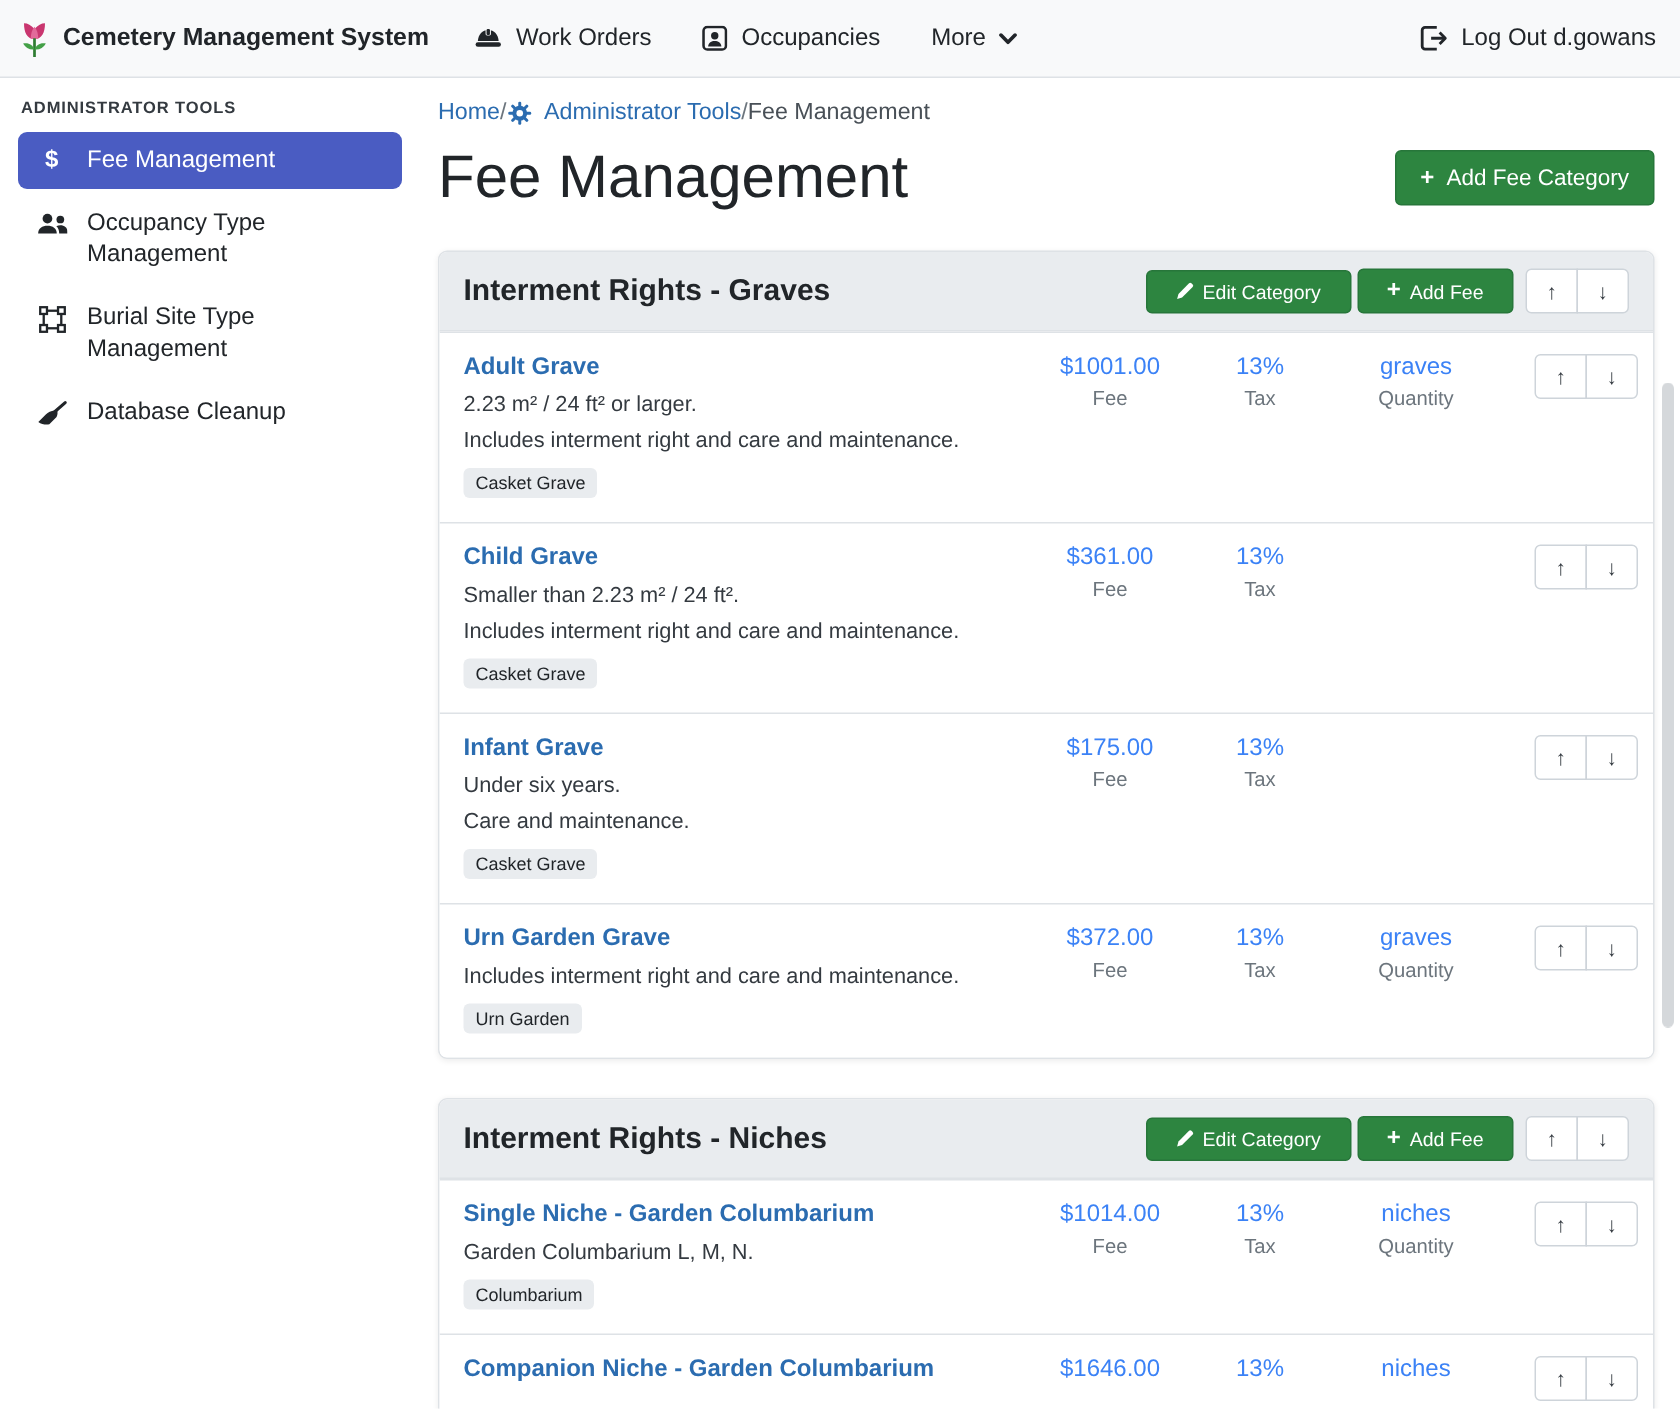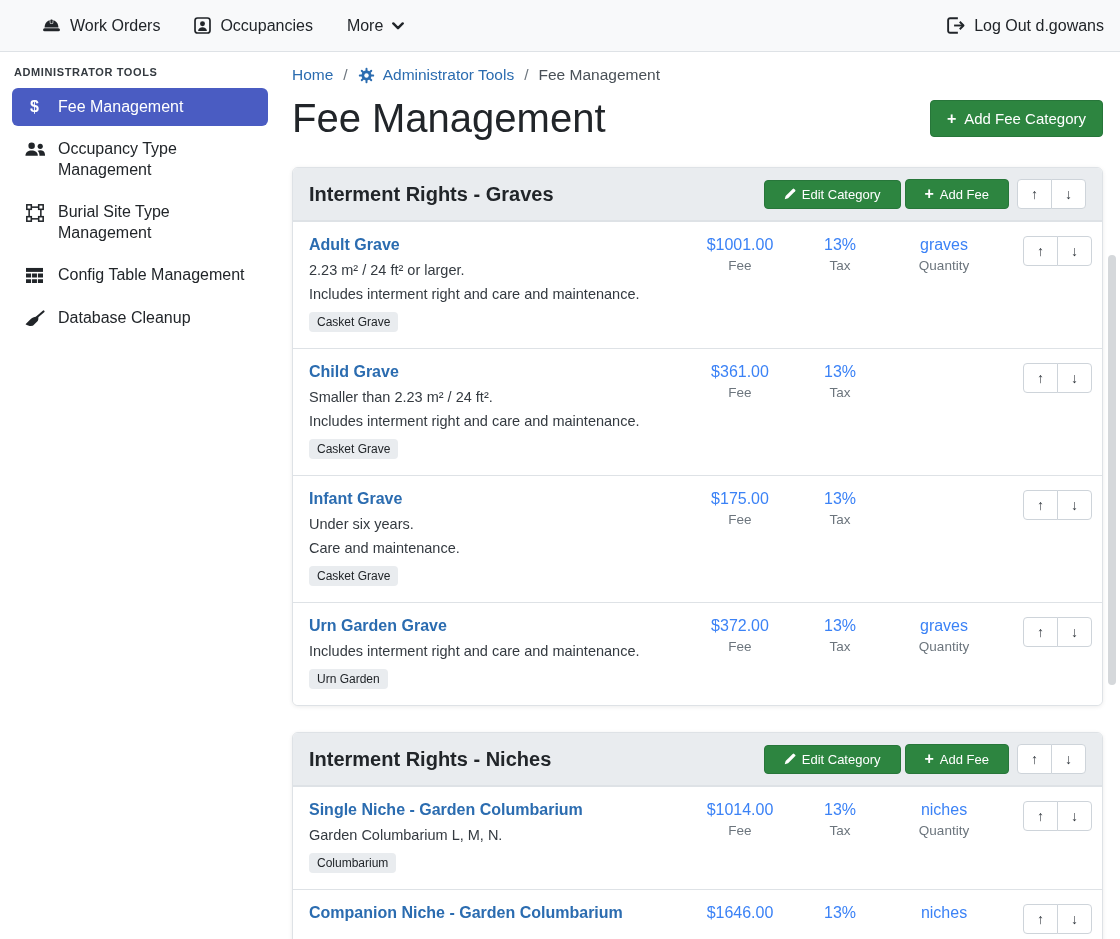--- a/index.html
+++ b/index.html
@@ -27,21 +27,21 @@
     margin-bottom:4px; }
   .side-item .side-icon { width:21px; flex:0 0 21px; display:flex; justify-content:center;
     margin-top:2px; color:#212529; }
   .side-item.active { background:#4a5cc2; color:#fff; }
   .side-item.active .side-icon { color:#fff; }
   .dollar-glyph { font-weight:700; font-size:16px; line-height:1; }
 
   .main { flex:1; padding:14px 17px 24px 12px; }
 
   
-  .breadcrumb { display:flex; align-items:center; gap:10px; font-size:15.5px; }
+  .breadcrumb { display:flex; align-items:center; gap:0; font-size:15.5px; }
   .crumb-link { color:#2b6cb0; text-decoration:none; cursor:pointer; display:flex;
     align-items:center; gap:8px; }
   .crumb-sep { color:#6c757d; }
   .crumb-current { color:#495057; }
 
   
   .page-header { display:flex; align-items:center; margin-top:12px; }
   .page-title { font-size:40px; font-weight:500; color:#212529; flex:1; }
   .btn { border:1px solid #27763a; background:#2d8540; color:#fff; border-radius:4px;
     display:inline-flex; align-items:center; gap:8px; cursor:pointer;
@@ -81,20 +81,32 @@
   
   .scroll-thumb { position:fixed; right:4px; top:255px; width:8px; height:430px;
     background:#d5d8db; border-radius:4px; cursor:pointer; }
 
   svg { display:block; }
 </style>
 </head>
 <body>
 
 <header class="navbar">
+  <div class="brand">
+    <span>
+      <svg width="22" height="27" viewBox="0 0 22 27">
+        <path d="M4 3.5c0 6.5 2.2 10.5 7 10.5s7-4 7-10.5c-2.6 0-4.6 1.2-7 3.8C8.6 4.7 6.6 3.5 4 3.5z" fill="#c9366f"></path>
+        <path d="M11 5.8c-1.7 2-2.5 4.4-2.5 8.2h5c0-3.8-.8-6.2-2.5-8.2z" fill="#e26a9a"></path>
+        <rect x="10.1" y="13.5" width="1.8" height="12.5" fill="#2f7d32"></rect>
+        <path d="M11 21c-3.5.3-6-1.1-7.6-4 3.9-.7 6.4 1 7.6 4z" fill="#43a047"></path>
+        <path d="M11 21c3.5.3 6-1.1 7.6-4-3.9-.7-6.4 1-7.6 4z" fill="#43a047"></path>
+      </svg>
+    </span>
+    <span class="brand-title">Cemetery Management System</span>
+  </div>
 
   <nav class="nav-items">
     <a class="nav-item">
       <span>
         <svg width="19" height="15" viewBox="0 0 20 16" fill="#212529">
           <path d="M10 2.2c-4.2 0-7.1 3.2-7.4 7.8h14.8C17.1 5.4 14.2 2.2 10 2.2z"></path>
           <rect x="8.1" y="1" width="3.8" height="5" rx="1" fill="#f8f9fa"></rect>
           <rect x="8.8" y="1.5" width="2.4" height="4.2" rx="0.8" fill="#212529"></rect>
           <rect x="1" y="10.8" width="18" height="3.2" rx="1.6"></rect>
         </svg>
@@ -161,29 +173,20 @@
           <rect x="3.5" y="3.5" width="13" height="13" fill="none" stroke="currentColor" stroke-width="1.7"></rect>
           <rect x="0.9" y="0.9" width="5" height="5" fill="#fff" stroke="currentColor" stroke-width="1.7"></rect>
           <rect x="14.1" y="0.9" width="5" height="5" fill="#fff" stroke="currentColor" stroke-width="1.7"></rect>
           <rect x="0.9" y="14.1" width="5" height="5" fill="#fff" stroke="currentColor" stroke-width="1.7"></rect>
           <rect x="14.1" y="14.1" width="5" height="5" fill="#fff" stroke="currentColor" stroke-width="1.7"></rect>
         </svg>
       </span>
       <span class="side-label">Burial Site Type Management</span>
     </div>
 
-    <div class="side-item">
-      <span class="side-icon">
-        <svg width="19" height="17" viewBox="0 0 20 18" fill="currentColor">
-          <path d="M1 1h18v4.2H1z"></path>
-          <path d="M1 7h5.4v4H1zM7.4 7h5.2v4H7.4zM13.6 7H19v4h-5.4zM1 13h5.4v4H1zM7.4 13h5.2v4H7.4zM13.6 13H19v4h-5.4z"></path>
-        </svg>
-      </span>
-      <span class="side-label">Config Table Management</span>
-    </div>
 
     <div class="side-item">
       <span class="side-icon">
         <svg width="21" height="17" viewBox="0 0 22 18">
           <path d="M20.5 1.5 L12.5 8.5" stroke="currentColor" stroke-width="2.2" stroke-linecap="round"></path>
           <path d="M12.9 7.1c-2.4.2-4.5 1.2-6.1 2.8l-5.3 5.2c2.3 1.6 5.1 2.2 7.8 1.7l5.1-5.2c.8-1.5.8-3 .5-4.5z" fill="currentColor"></path>
         </svg>
       </span>
       <span class="side-label">Database Cleanup</span>
     </div>

